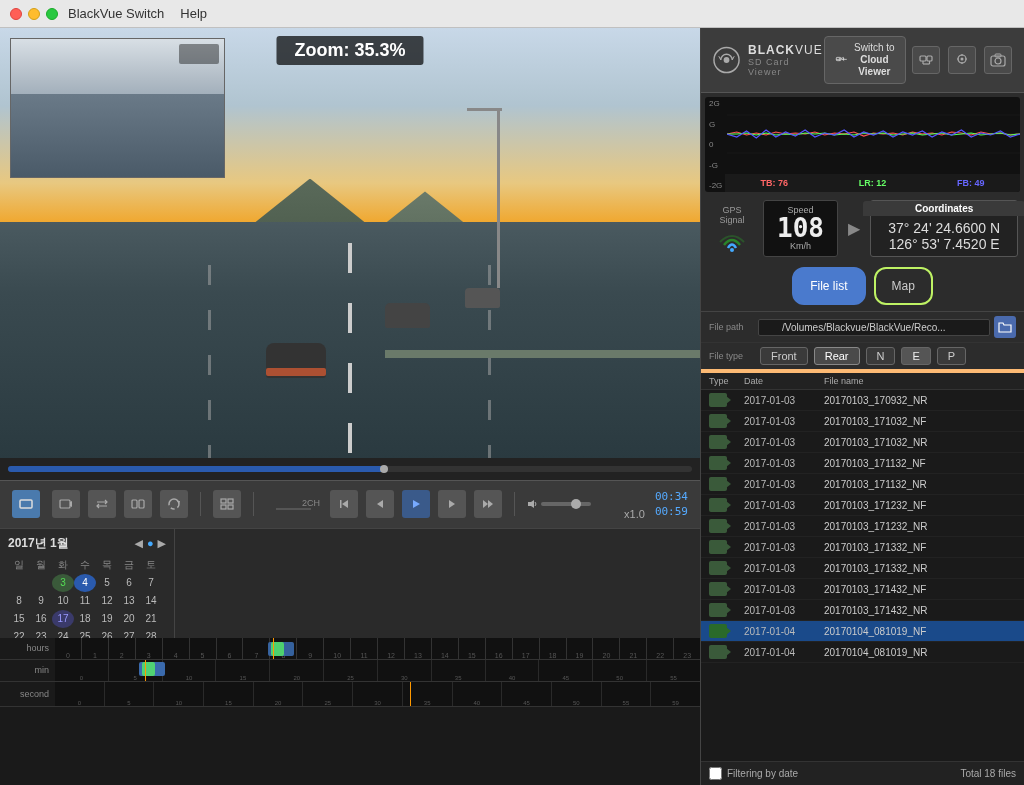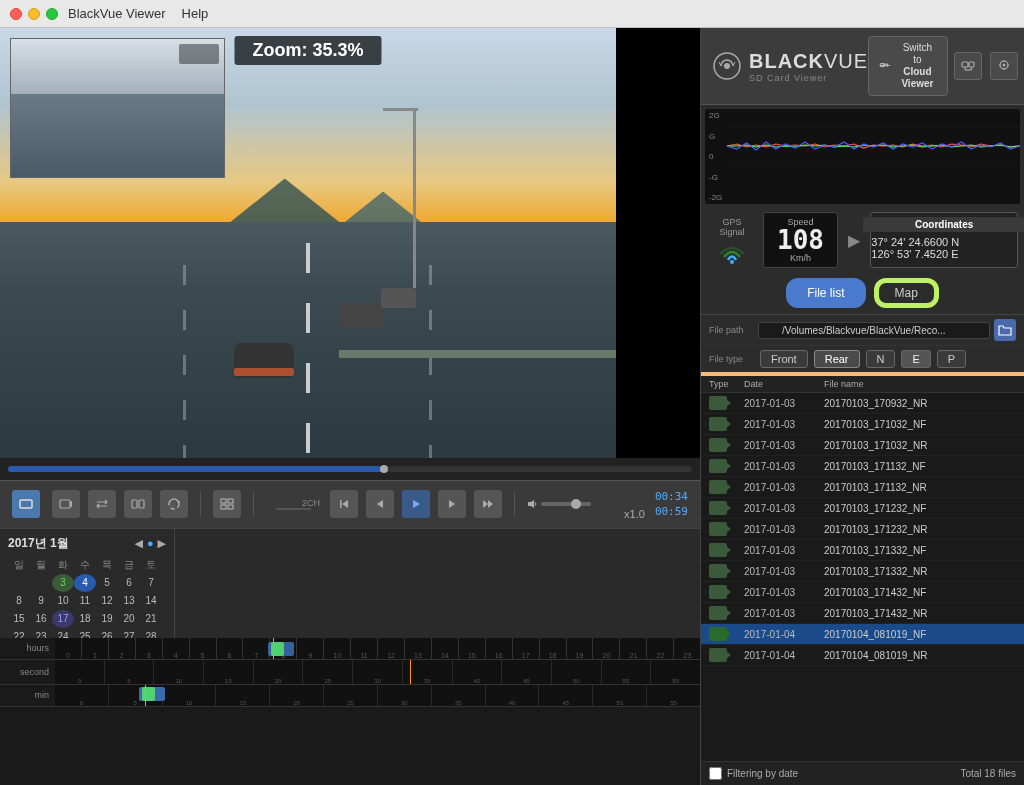--- a/index.html
+++ b/index.html
@@ -42,21 +42,21 @@
     .video-container {
       position: relative;
       width: 700px;
       height: 430px;
       background: #000;
       overflow: hidden;
       flex-shrink: 0;
     }
 
     .main-video {
-      width: 616px;
+      width: 700px;
       height: 430px;
       background: linear-gradient(180deg, #b0c4d8 0%, #8aabb5 15%, #6e8fa0 25%, #556878 35%, #3d5060 50%, #2a3d48 65%, #1a2830 80%, #0f1c22 100%);
       position: relative;
     }
 
     .thumbnail-overlay {
       position: absolute;
       top: 10px;
       left: 10px;
       width: 215px;
@@ -415,44 +415,44 @@
       font-size: 10px;
       color: #fff;
       font-weight: bold;
       text-align: center;
       background: #3a3a3a;
       margin: -4px -8px 4px -8px;
       padding: 2px 0;
       border-radius: 3px 3px 0 0;
     }
 
-    .coord-line { font-size: 11px; color: #ddd; }
+    .coord-line { font-size: 14px; color: #ddd; text-align: center; }
 
     
     .file-section {
       flex: 1;
       display: flex;
       flex-direction: column;
       overflow: hidden;
     }
 
     .tab-row {
       display: flex;
       justify-content: center;
       gap: 8px;
       padding: 6px 8px;
       background: #2c2c2c;
       border-bottom: 1px solid #444;
     }
 
     .tab-btn {
-      padding: 3px 16px;
+      padding: 10px 16px;
       border-radius: 12px;
       font-size: 12px;
-      border: 5px solid #bef264;
+      border: 2px solid #bef264;
       cursor: pointer;
       color: #ccc;
       background: transparent;
     }
     .tab-btn.active {
       background: #4a7acd;
       border-color: #4a7acd;
       color: #fff;
     }
 
@@ -616,21 +616,21 @@
 </head>
 <body>
 
 <div class="title-bar">
   <div class="traffic-lights">
     <div class="tl tl-red"></div>
     <div class="tl tl-yellow"></div>
     <div class="tl tl-green"></div>
   </div>
   <div class="title-bar-menus">
-    <span>BlackVue Viewer</span>
+    <span>BlackVue Switch</span>
     <span>Help</span>
   </div>
 </div>
 
 <div class="main-content">
 
   <div class="left-panel">
 
     <div class="video-container">
 
@@ -937,20 +937,70 @@
 
                 <div style="position:absolute;left:33%;top:4px;width:4%;height:14px;background:#3a6aad;border-radius:2px;opacity:0.9;"></div>
                 <div style="position:absolute;left:33%;top:4px;width:2%;height:14px;background:#5aff5a;border-radius:2px;opacity:0.7;left:33.5%;"></div>
 
                 <div style="position:absolute;left:33.8%;top:0;bottom:0;width:1px;background:#ff9900;"></div>
               </div>
             </div>
           </div>
         </div>
 
+        <div class="timeline-row">
+          <div class="timeline-label">min</div>
+          <div class="timeline-track">
+            <div style="position:relative;width:100%;height:100%;">
+
+              <div style="display:flex;width:100%;height:100%;">
+                <div style="flex:1;border-right:1px solid #2a2a2a;display:flex;align-items:flex-end;justify-content:center;">
+                    <span style="font-size:6px;color:#555;">0</span>
+                  </div>
+                <div style="flex:1;border-right:1px solid #2a2a2a;display:flex;align-items:flex-end;justify-content:center;">
+                    <span style="font-size:6px;color:#555;">5</span>
+                  </div>
+                <div style="flex:1;border-right:1px solid #2a2a2a;display:flex;align-items:flex-end;justify-content:center;">
+                    <span style="font-size:6px;color:#555;">10</span>
+                  </div>
+                <div style="flex:1;border-right:1px solid #2a2a2a;display:flex;align-items:flex-end;justify-content:center;">
+                    <span style="font-size:6px;color:#555;">15</span>
+                  </div>
+                <div style="flex:1;border-right:1px solid #2a2a2a;display:flex;align-items:flex-end;justify-content:center;">
+                    <span style="font-size:6px;color:#555;">20</span>
+                  </div>
+                <div style="flex:1;border-right:1px solid #2a2a2a;display:flex;align-items:flex-end;justify-content:center;">
+                    <span style="font-size:6px;color:#555;">25</span>
+                  </div>
+                <div style="flex:1;border-right:1px solid #2a2a2a;display:flex;align-items:flex-end;justify-content:center;">
+                    <span style="font-size:6px;color:#555;">30</span>
+                  </div>
+                <div style="flex:1;border-right:1px solid #2a2a2a;display:flex;align-items:flex-end;justify-content:center;">
+                    <span style="font-size:6px;color:#555;">35</span>
+                  </div>
+                <div style="flex:1;border-right:1px solid #2a2a2a;display:flex;align-items:flex-end;justify-content:center;">
+                    <span style="font-size:6px;color:#555;">40</span>
+                  </div>
+                <div style="flex:1;border-right:1px solid #2a2a2a;display:flex;align-items:flex-end;justify-content:center;">
+                    <span style="font-size:6px;color:#555;">45</span>
+                  </div>
+                <div style="flex:1;border-right:1px solid #2a2a2a;display:flex;align-items:flex-end;justify-content:center;">
+                    <span style="font-size:6px;color:#555;">50</span>
+                  </div>
+                <div style="flex:1;display:flex;align-items:flex-end;justify-content:center;">
+                    <span style="font-size:6px;color:#555;">55</span>
+                  </div>
+              </div>
+              <div style="position:absolute;left:13%;top:2px;width:4%;height:14px;background:#3a6aad;border-radius:2px;"></div>
+              <div style="position:absolute;left:13.5%;top:2px;width:2%;height:14px;background:#5aff5a;border-radius:2px;opacity:0.7;"></div>
+              <div style="position:absolute;left:14%;top:0;bottom:0;width:1px;background:#ff9900;"></div>
+            </div>
+          </div>
+        </div>
+
         <div class="timeline-row" style="height:25px;">
           <div class="timeline-label">second</div>
           <div class="timeline-track">
             <div style="position:relative;width:100%;height:100%;">
               <div style="display:flex;width:100%;height:100%;">
                 <div style="flex:1;border-right:1px solid #2a2a2a;display:flex;align-items:flex-end;justify-content:center;">
                     <span style="font-size:6px;color:#555;">0</span>
                   </div>
                 <div style="flex:1;border-right:1px solid #2a2a2a;display:flex;align-items:flex-end;justify-content:center;">
                     <span style="font-size:6px;color:#555;">5</span>
@@ -983,90 +1033,40 @@
                     <span style="font-size:6px;color:#555;">50</span>
                   </div>
                 <div style="flex:1;border-right:1px solid #2a2a2a;display:flex;align-items:flex-end;justify-content:center;">
                     <span style="font-size:6px;color:#555;">55</span>
                   </div>
                 <div style="flex:1;display:flex;align-items:flex-end;justify-content:center;">
                     <span style="font-size:6px;color:#555;">59</span>
                   </div>
               </div>
               <div style="position:absolute;left:55%;top:0;bottom:0;width:1px;background:#ff9900;"></div>
-            </div>
-          </div>
-        </div>
-
-        <div class="timeline-row">
-          <div class="timeline-label">min</div>
-          <div class="timeline-track">
-            <div style="position:relative;width:100%;height:100%;">
-
-              <div style="display:flex;width:100%;height:100%;">
-                <div style="flex:1;border-right:1px solid #2a2a2a;display:flex;align-items:flex-end;justify-content:center;">
-                    <span style="font-size:6px;color:#555;">0</span>
-                  </div>
-                <div style="flex:1;border-right:1px solid #2a2a2a;display:flex;align-items:flex-end;justify-content:center;">
-                    <span style="font-size:6px;color:#555;">5</span>
-                  </div>
-                <div style="flex:1;border-right:1px solid #2a2a2a;display:flex;align-items:flex-end;justify-content:center;">
-                    <span style="font-size:6px;color:#555;">10</span>
-                  </div>
-                <div style="flex:1;border-right:1px solid #2a2a2a;display:flex;align-items:flex-end;justify-content:center;">
-                    <span style="font-size:6px;color:#555;">15</span>
-                  </div>
-                <div style="flex:1;border-right:1px solid #2a2a2a;display:flex;align-items:flex-end;justify-content:center;">
-                    <span style="font-size:6px;color:#555;">20</span>
-                  </div>
-                <div style="flex:1;border-right:1px solid #2a2a2a;display:flex;align-items:flex-end;justify-content:center;">
-                    <span style="font-size:6px;color:#555;">25</span>
-                  </div>
-                <div style="flex:1;border-right:1px solid #2a2a2a;display:flex;align-items:flex-end;justify-content:center;">
-                    <span style="font-size:6px;color:#555;">30</span>
-                  </div>
-                <div style="flex:1;border-right:1px solid #2a2a2a;display:flex;align-items:flex-end;justify-content:center;">
-                    <span style="font-size:6px;color:#555;">35</span>
-                  </div>
-                <div style="flex:1;border-right:1px solid #2a2a2a;display:flex;align-items:flex-end;justify-content:center;">
-                    <span style="font-size:6px;color:#555;">40</span>
-                  </div>
-                <div style="flex:1;border-right:1px solid #2a2a2a;display:flex;align-items:flex-end;justify-content:center;">
-                    <span style="font-size:6px;color:#555;">45</span>
-                  </div>
-                <div style="flex:1;border-right:1px solid #2a2a2a;display:flex;align-items:flex-end;justify-content:center;">
-                    <span style="font-size:6px;color:#555;">50</span>
-                  </div>
-                <div style="flex:1;display:flex;align-items:flex-end;justify-content:center;">
-                    <span style="font-size:6px;color:#555;">55</span>
-                  </div>
-              </div>
-              <div style="position:absolute;left:13%;top:2px;width:4%;height:14px;background:#3a6aad;border-radius:2px;"></div>
-              <div style="position:absolute;left:13.5%;top:2px;width:2%;height:14px;background:#5aff5a;border-radius:2px;opacity:0.7;"></div>
-              <div style="position:absolute;left:14%;top:0;bottom:0;width:1px;background:#ff9900;"></div>
             </div>
           </div>
         </div>
       </div>
     </div>
   </div>
 
   <div class="right-panel">
 
     <div class="top-bar">
       <div class="logo-area">
 
         <svg width="28" height="28" viewBox="0 0 28 28">
           <circle cx="14" cy="14" r="13" fill="none" stroke="#aaa" stroke-width="1.5"></circle>
           <path d="M8,14 A6,6 0 0,1 20,14" stroke="#aaa" stroke-width="1.5" fill="none"></path>
           <circle cx="14" cy="14" r="3" fill="#aaa"></circle>
           <path d="M6,10 L8,14 M22,10 L20,14" stroke="#aaa" stroke-width="1" fill="none"></path>
         </svg>
         <div>
-          <div style="font-size:20px;font-weight:300;color:#ddd;letter-spacing:1px;">
+          <div style="font-size:12px;font-weight:300;color:#ddd;letter-spacing:1px;">
             <span style="font-weight:700;">BLACK</span>VUE
           </div>
           <div style="font-size:9px;color:#888;letter-spacing:1px;">SD Card Viewer</div>
         </div>
       </div>
       <div style="display:flex;align-items:center;gap:6px;">
         <button class="cloud-btn">
           <svg width="20" height="16" viewBox="0 0 20 16">
             <rect x="2" y="4" width="7" height="5" rx="1" fill="none" stroke="#ddd" stroke-width="1.2"></rect>
             <polygon points="9,2 11,6.5 13,2" fill="none" stroke="#ddd" stroke-width="1" transform="rotate(90,9,6) translate(-2,0)"></polygon>
@@ -1123,20 +1123,25 @@
         <line x1="0" y1="18" x2="300" y2="18" stroke="#222" stroke-width="0.5"></line>
         <line x1="0" y1="37" x2="300" y2="37" stroke="#333" stroke-width="0.8"></line>
         <line x1="0" y1="56" x2="300" y2="56" stroke="#222" stroke-width="0.5"></line>
 
         <polyline points="0,37 10,35 20,38 30,36 40,38 50,35 60,37 70,36 80,37 90,35 100,38 110,36 120,37 130,35 140,39 150,36 160,37 170,36 180,38 190,35 200,37 210,36 220,38 230,35 240,36 250,38 260,35 270,37 280,36 290,38 300,37" fill="none" stroke="#ff5555" stroke-width="1.2"></polyline>
 
         <polyline points="0,37 10,37 20,36 30,38 40,36 50,38 60,37 70,38 80,36 90,37 100,36 110,38 120,37 130,38 140,36 150,37 160,36 170,38 180,37 190,36 200,38 210,37 220,36 230,38 240,37 250,36 260,38 270,37 280,36 290,38 300,37" fill="none" stroke="#55ff55" stroke-width="1.2"></polyline>
 
         <polyline points="0,37 10,40 20,34 30,41 40,33 50,40 60,35 70,39 80,33 90,40 100,36 110,38 120,33 130,40 140,35 150,38 160,34 170,40 180,35 190,38 200,34 210,40 220,35 230,38 240,33 250,40 260,36 270,38 280,34 290,40 300,37" fill="none" stroke="#5555ff" stroke-width="1.2"></polyline>
       </svg>
+      <div class="accel-stats">
+        <span class="accel-stat"><span class="tb">TB: 76</span></span>
+        <span class="accel-stat"><span class="lr">LR: 12</span></span>
+        <span class="accel-stat"><span class="fb">FB: 49</span></span>
+      </div>
     </div>
 
     <div class="gps-speed-panel">
       <div class="gps-signal">
         <div class="gps-label">GPS<br>Signal</div>
 
         <svg width="30" height="24" viewBox="0 0 30 24">
           <path d="M3,14 Q15,2 27,14" stroke="#2a7a2a" stroke-width="2" fill="none" opacity="0.5"></path>
           <path d="M7,17 Q15,7 23,17" stroke="#2aaa2a" stroke-width="2.5" fill="none" opacity="0.7"></path>
           <path d="M11,20 Q15,13 19,20" stroke="#4af" stroke-width="2.5" fill="none"></path>

